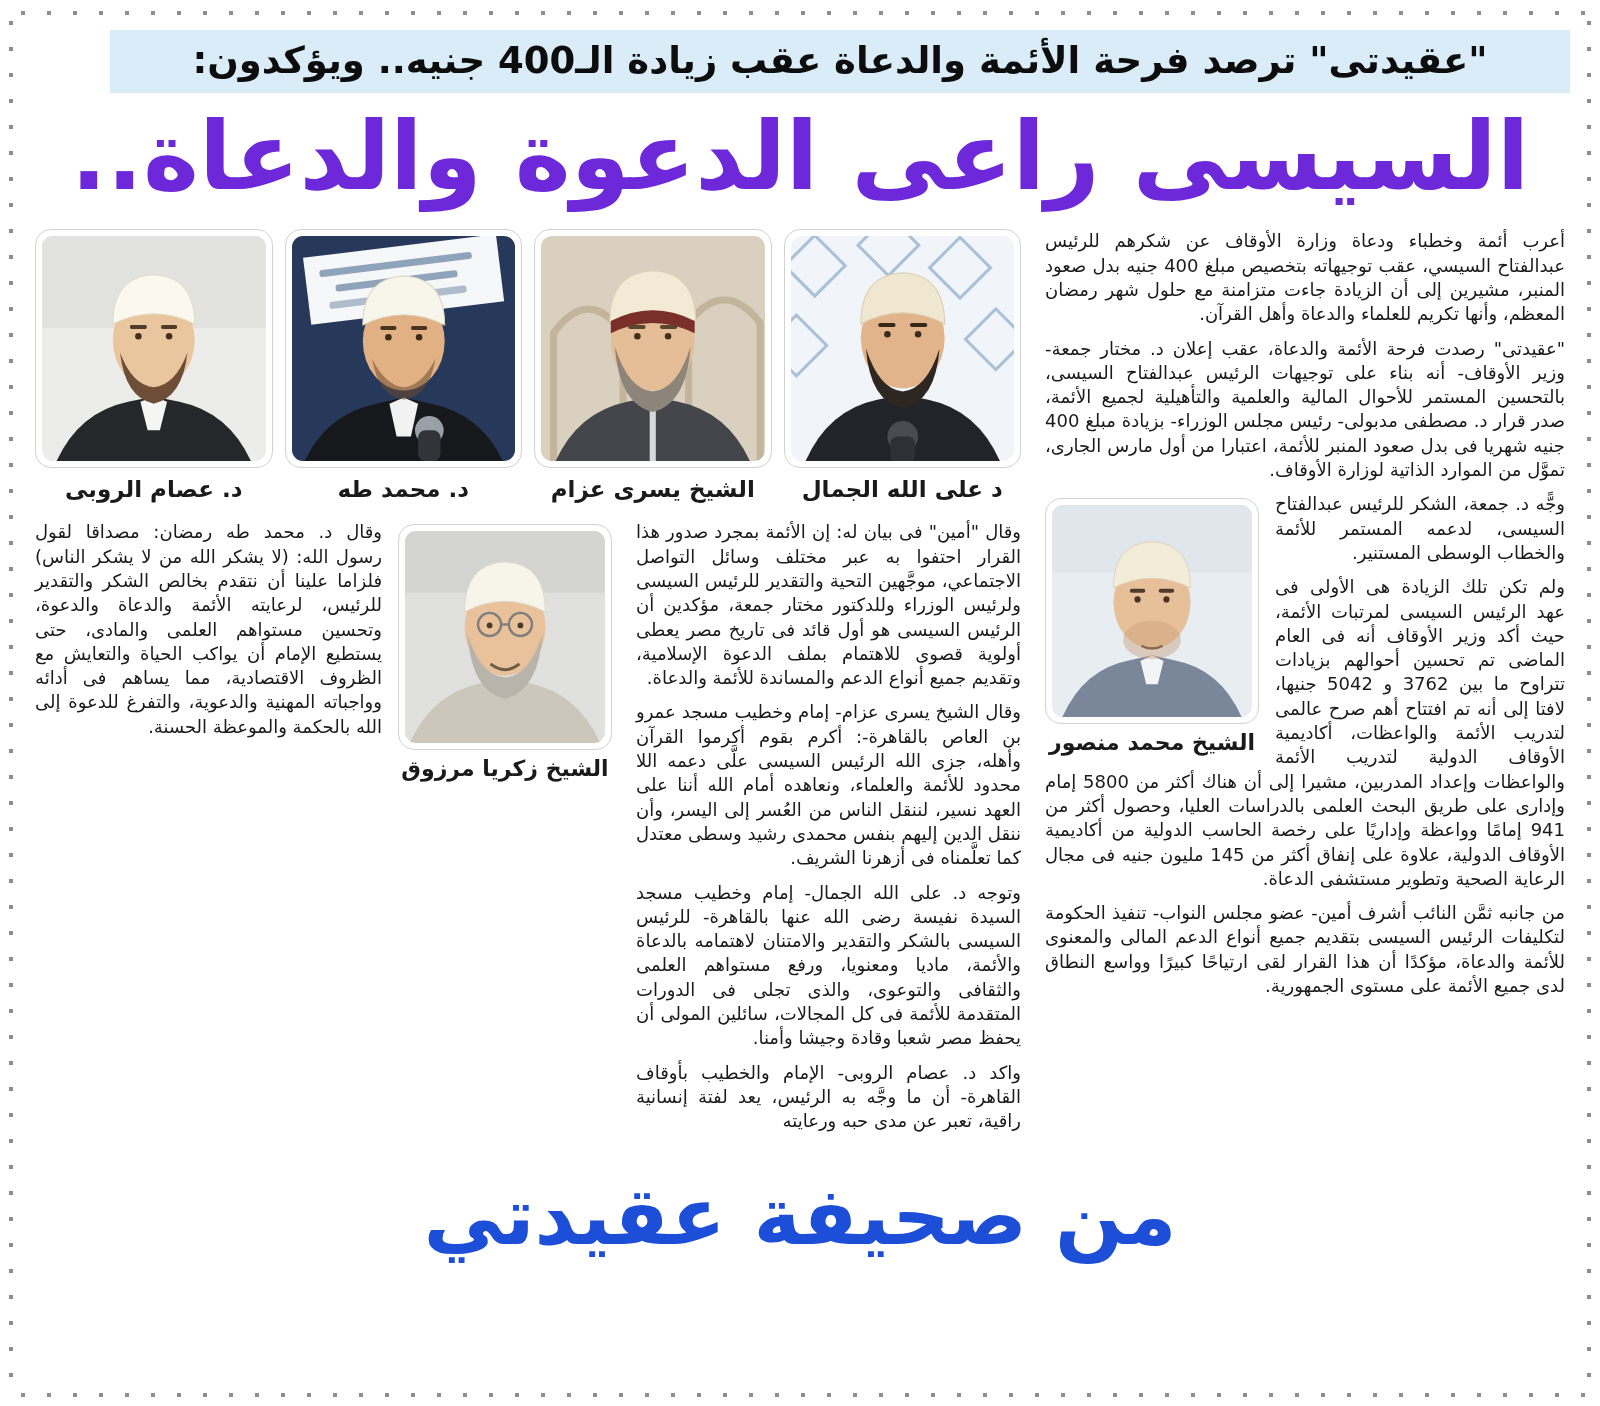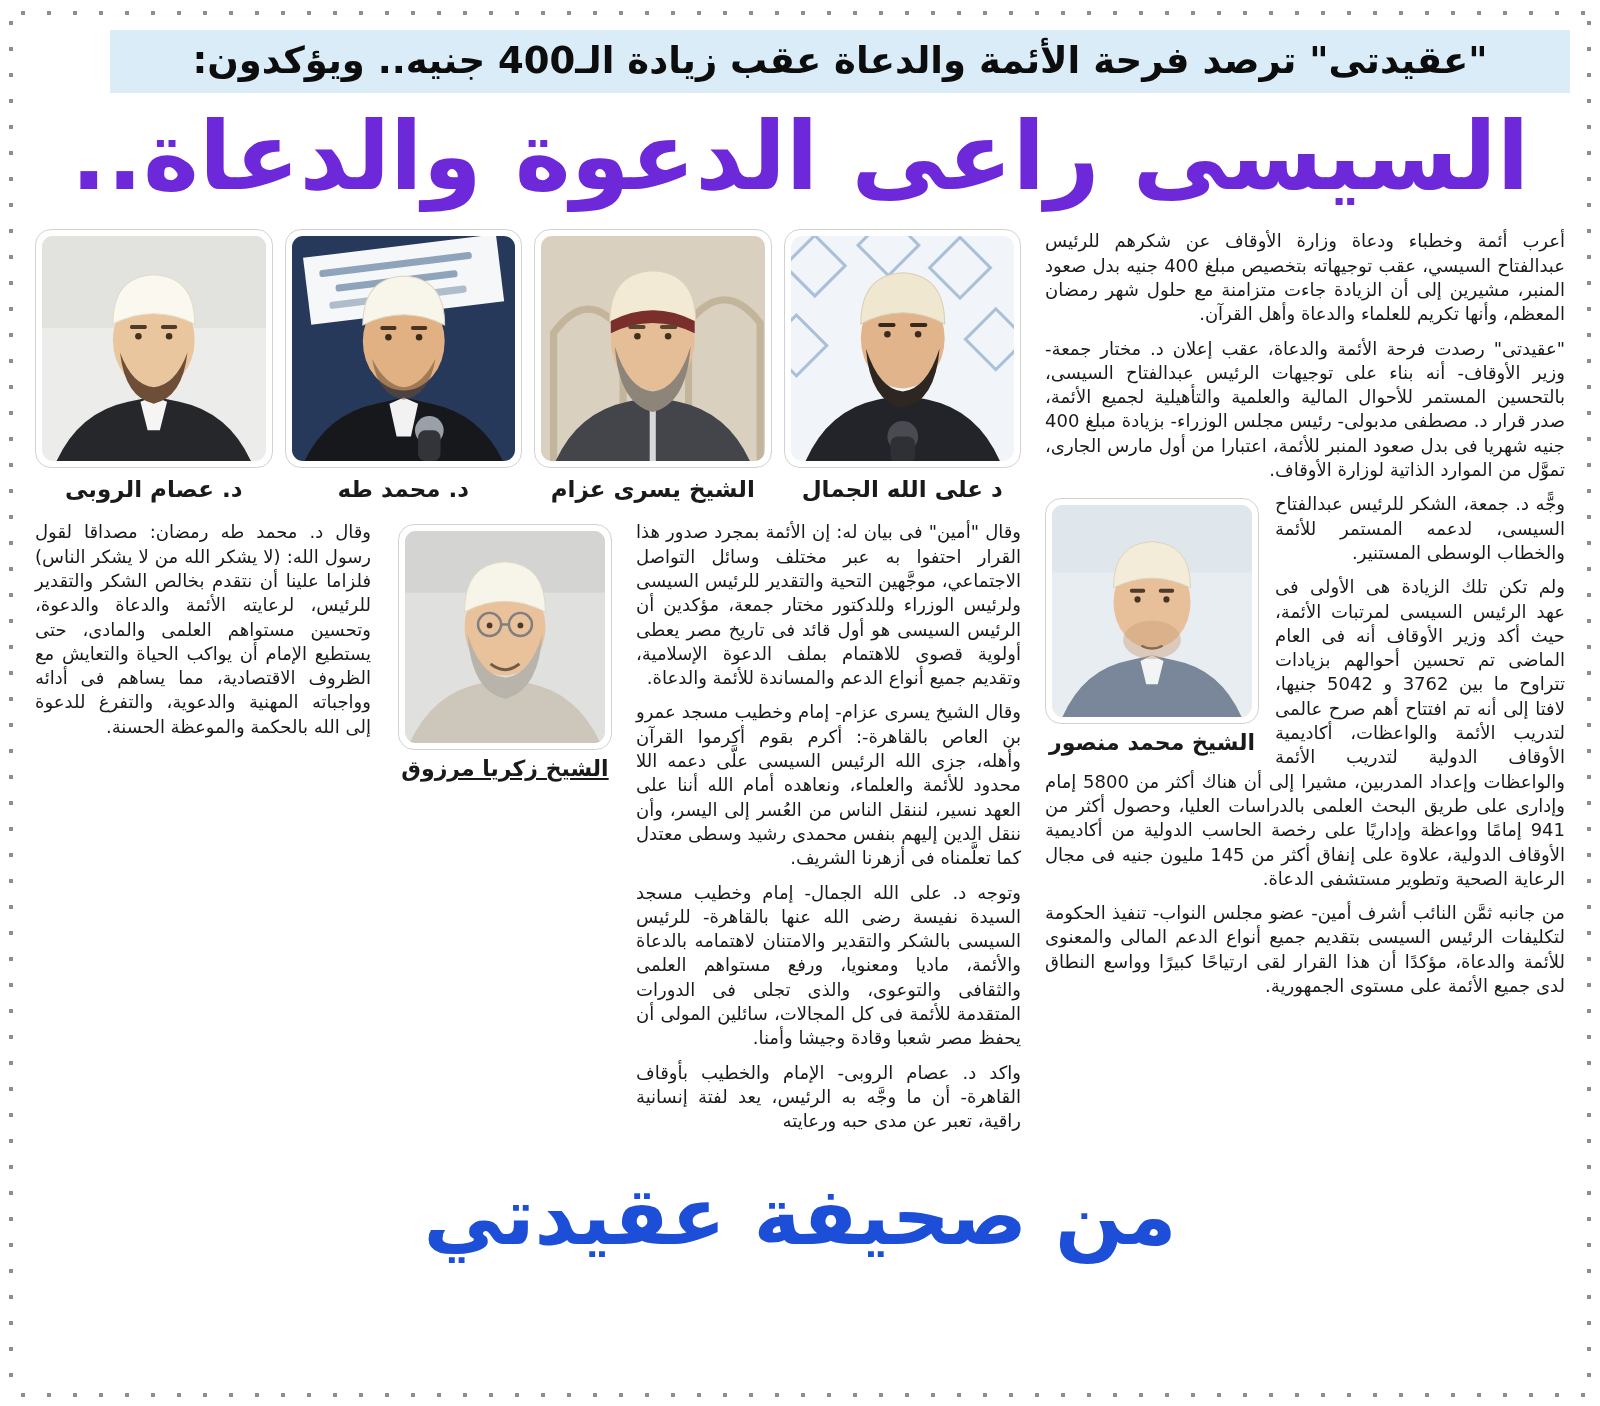--- a/index.html
+++ b/index.html
@@ -71,21 +71,21 @@
     text-align:center;font-weight:bold;font-size:23px;margin-top:8px;
   }
 
   .two-cols{display:flex;gap:24px;margin-top:18px;}
   .col-b{width:385px;flex:0 0 385px;}
   .col-c{flex:1 1 auto;min-width:0;}
 
   .float-photo{margin:4px 0 4px 0;width:214px;}
   .float-photo .photo-card svg{height:212px;}
   .float-photo .photo-caption{font-size:22px;margin-top:6px;}
-  .float-start{float:right;margin-left:27px;text-decoration:underline;}   
+  .float-start{float:right;margin-left:16px;}   
   .float-end{float:left;margin-right:16px;margin-top:6px;} 
 
   .source-line{
     clear:both;
     text-align:center;
     font-size:80px;
     font-weight:bold;
     color:#1d4ed8;
     margin-top:26px;
   }

